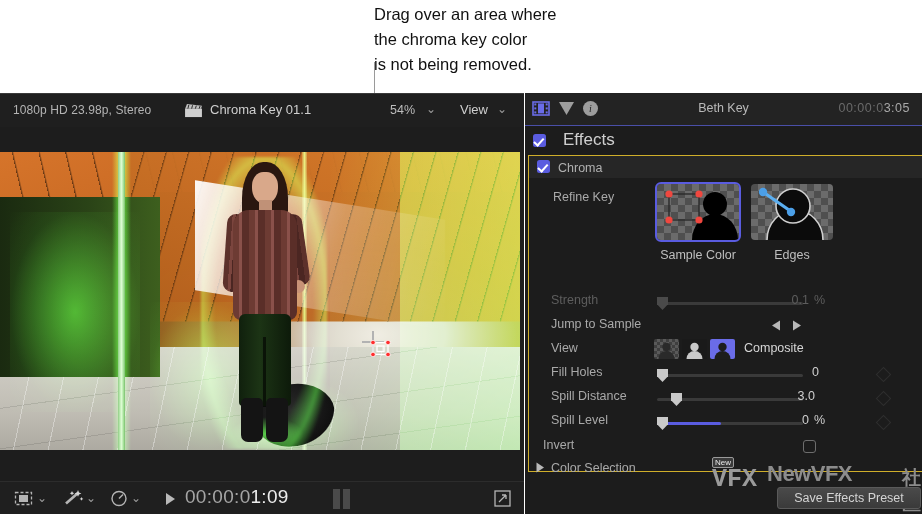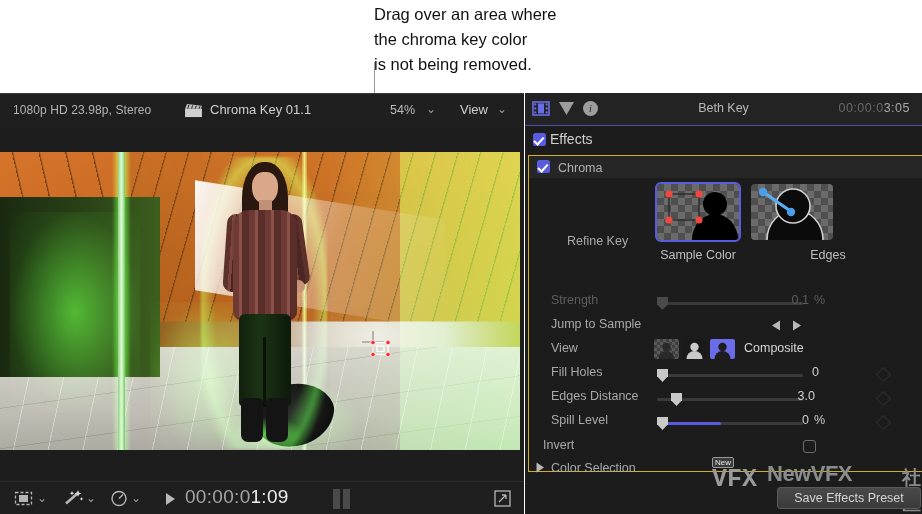--- a/index.html
+++ b/index.html
@@ -109,21 +109,21 @@
   #insp-head{position:absolute;left:0;top:0;width:397px;height:32px;background:#232323;border-bottom:1px solid #4a4fa8;}
   #insp-title{position:absolute;left:0;top:8px;width:397px;text-align:center;font-size:12.5px;color:#b9b9b9;}
   #insp-tc{position:absolute;right:12px;top:8px;font-size:12.5px;color:#6a6a6a;letter-spacing:.5px;}
   #insp-tc b{color:#a8a8a8;font-weight:normal;}
 
   .row-effects{position:absolute;left:0;top:37px;width:397px;height:22px;}
   .cb{width:13px;height:13px;border-radius:2.5px;background:#5a5ce0;display:inline-block;position:relative;vertical-align:-2px;}
   .cb:after{content:"";position:absolute;left:3px;top:1.5px;width:4px;height:7.5px;border:solid #fff;border-width:0 2px 2px 0;transform:rotate(42deg);}
   .cb-off{background:transparent;border:1px solid #6d6d6d;border-radius:3px;width:11px;height:11px;}
   .cb-off:after{display:none;}
-  .lbl-effects{font-size:14px;color:#cfcfcf;margin-left:4px;}
+  .lbl-effects{font-size:17px;color:#cfcfcf;margin-left:17px;}
 
   #keyer-box{position:absolute;left:528px;top:155px;width:393px;height:315px;border:1px solid #cfae2a;background:#1c1c1c;}
   #keyer-hdr{position:absolute;left:0;top:0;width:393px;height:22px;background:#262626;}
   .lbl-keyer{font-size:12.5px;color:#b0b0b0;margin-left:8px;}
 
   .plabel{position:absolute;font-size:12.5px;color:#a9a9a9;}
   .plabel.dim{color:#5d5d5d;}
   .pvalue{position:absolute;font-size:12.5px;color:#cfcfcf;text-align:right;}
   .pvalue.dim{color:#5d5d5d;}
   .punit{position:absolute;font-size:12.5px;color:#cfcfcf;}
@@ -315,21 +315,21 @@
     <div class="row-effects" style="padding-left:8px;">
       <span class="cb"></span><span class="lbl-effects">Effects</span>
     </div>
   </div>
 
   <div id="keyer-box">
     <div id="keyer-hdr" style="padding-left:8px;line-height:22px;">
       <span class="cb" style="vertical-align:-1px;"></span><span class="lbl-keyer">Chroma</span>
     </div>
 
-    <div class="plabel" style="left:38px;top:34px;margin-top:44px;">Refine Key</div>
+    <div class="plabel" style="left:24px;top:34px;">Refine Key</div>
 
     <div class="thumb sel" style="left:128px;top:28px;">
       <svg viewBox="0 0 82 56" width="82" height="56">
         <ellipse cx="58" cy="56" rx="23" ry="26" fill="#000"></ellipse>
         <circle cx="58" cy="20" r="12" fill="#000"></circle>
         <rect x="12" y="10" width="30" height="26" fill="none" stroke="#2b2b2b" stroke-width="1.4"></rect>
         <circle cx="12" cy="10" r="3.6" fill="#f0473f"></circle>
           <circle cx="42" cy="10" r="3.6" fill="#f0473f"></circle>
         <circle cx="12" cy="36" r="3.6" fill="#f0473f"></circle>
           <circle cx="42" cy="36" r="3.6" fill="#f0473f"></circle>
@@ -339,21 +339,21 @@
 
     <div class="thumb" style="left:222px;top:28px;">
       <svg viewBox="0 0 82 56" width="82" height="56">
         <ellipse cx="44" cy="56" rx="28" ry="30" fill="#0b0b0b" stroke="#cfcfcf" stroke-width="1.6"></ellipse>
         <circle cx="42" cy="22" r="17" fill="#0b0b0b" stroke="#cfcfcf" stroke-width="1.6"></circle>
         <line x1="12" y1="8" x2="38" y2="26" stroke="#5aaef0" stroke-width="3.2"></line>
         <circle cx="12" cy="8" r="4.2" fill="#4b9fe8"></circle>
         <circle cx="40" cy="28" r="4.2" fill="#4b9fe8"></circle>
       </svg>
     </div>
-    <div class="th-label" style="left:205px;top:92px;width:116px;margin-left:36px;">Edges</div>
+    <div class="th-label" style="left:205px;top:92px;width:116px;">Edges</div>
 
     <div class="plabel dim" style="left:22px;top:137px;">Strength</div>
     <div class="slider" style="left:128px;top:146px;width:146px;">
       <div class="knob dim" style="left:0px;top:-5px;"></div>
     </div>
     <div class="pvalue dim" style="left:240px;top:137px;width:40px;">0.1</div>
     <div class="punit dim" style="left:285px;top:137px;">%</div>
 
     <div class="plabel" style="left:22px;top:161px;">Jump to Sample</div>
     <svg style="position:absolute;left:242px;top:164px;" width="11" height="11" viewBox="0 0 11 11">
@@ -384,21 +384,21 @@
     </div>
     <div class="plabel" style="left:215px;top:185px;color:#d6d6d6;">Composite</div>
 
     <div class="plabel" style="left:22px;top:209px;">Fill Holes</div>
     <div class="slider" style="left:128px;top:218px;width:146px;">
       <div class="knob" style="left:0px;top:-5px;"></div>
     </div>
     <div class="pvalue" style="left:250px;top:209px;width:40px;">0</div>
     <div class="diamond" style="left:349px;top:213px;"></div>
 
-    <div class="plabel" style="left:22px;top:233px;">Edges Distance</div>
+    <div class="plabel" style="left:22px;top:233px;">Spill Distance</div>
     <div class="slider" style="left:128px;top:242px;width:146px;">
       <div class="knob" style="left:14px;top:-5px;"></div>
     </div>
     <div class="pvalue" style="left:244px;top:233px;width:42px;">3.0</div>
     <div class="diamond" style="left:349px;top:237px;"></div>
 
     <div class="plabel" style="left:22px;top:257px;">Spill Level</div>
     <div class="slider" style="left:128px;top:266px;width:146px;">
       <div class="fill" style="width:64px;"></div>
       <div class="knob" style="left:0px;top:-5px;"></div>

